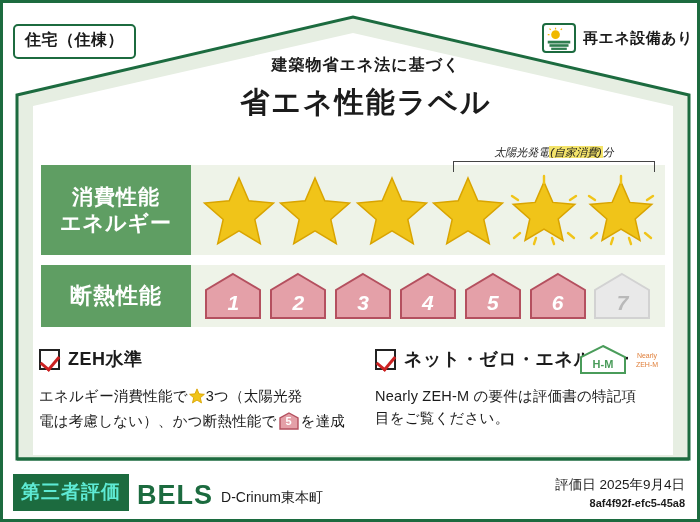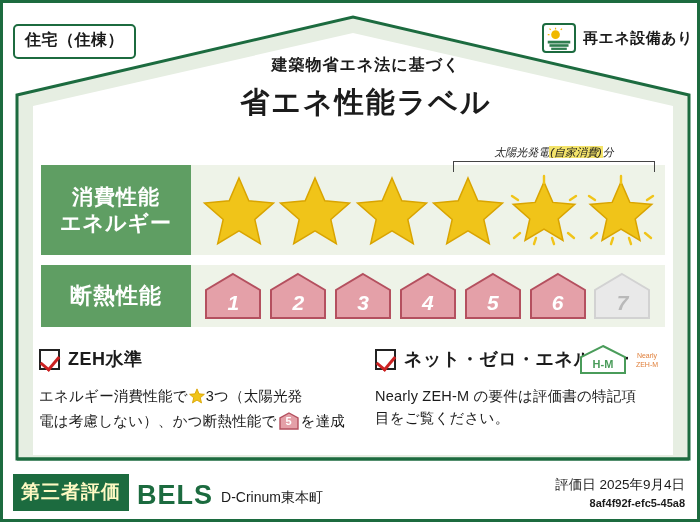--- a/index.html
+++ b/index.html
@@ -292,21 +292,21 @@
   .footer-left {
     position: absolute;
     left: 10px;
     bottom: 8px;
     display: flex;
     align-items: flex-end;
     gap: 8px;
   }
   .third-party {
     background: #1c6b3f;
-    color: #fef9c3;
+    color: #5eead4;
     font-size: 19px;
     font-weight: bold;
     padding: 5px 8px 6px 8px;
     letter-spacing: 1px;
   }
   .bels {
     font-size: 27px;
     font-weight: bold;
     color: #1c6b3f;
     letter-spacing: 1px;

